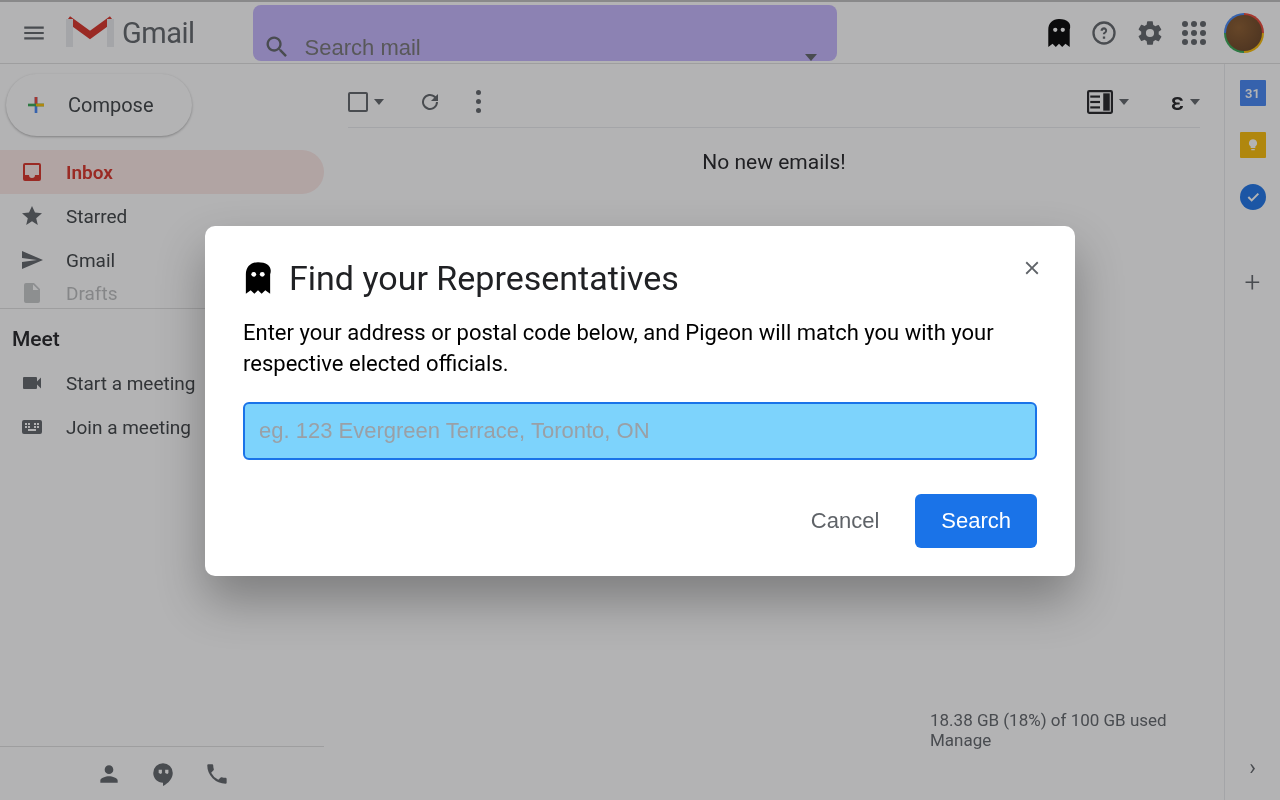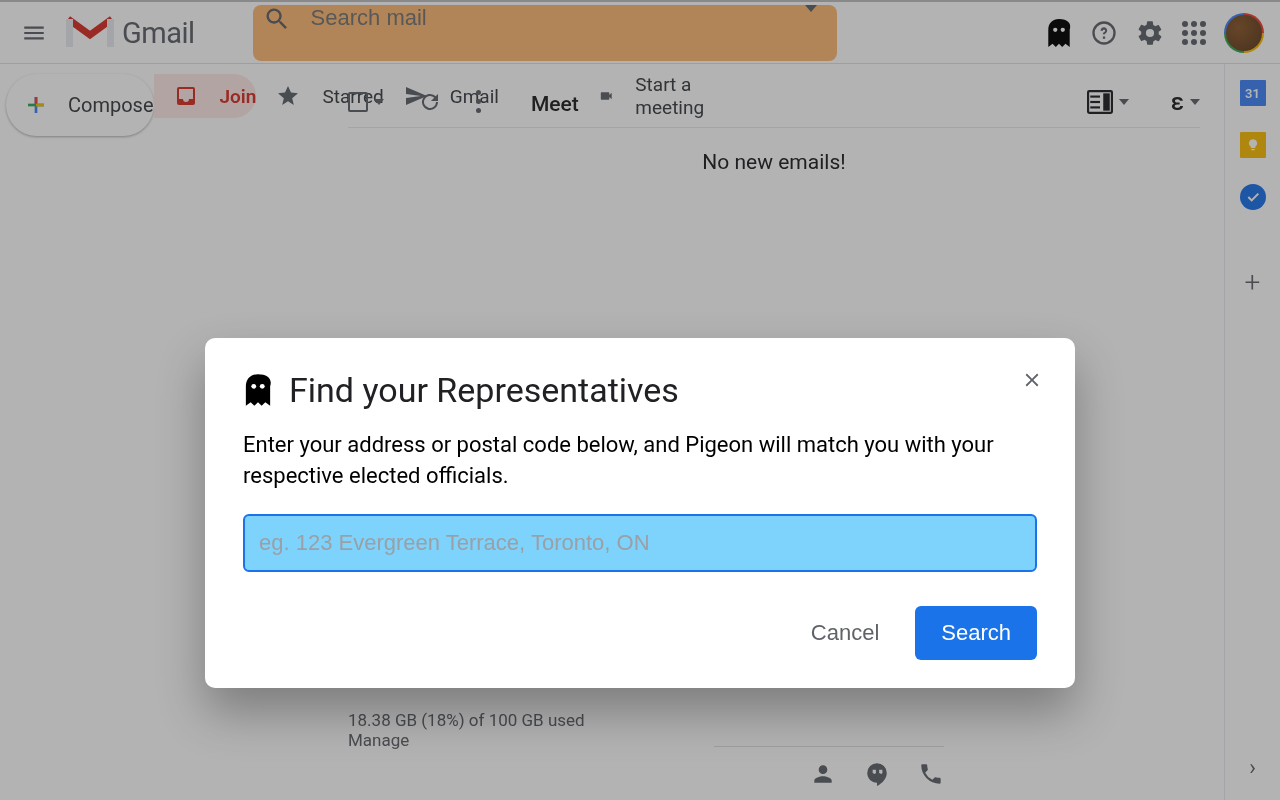--- a/index.html
+++ b/index.html
@@ -5,35 +5,35 @@
   * { box-sizing: border-box; margin: 0; padding: 0; }
   html, body { width: 1280px; height: 800px; overflow: hidden; font-family: 'Google Sans', Roboto, Arial, sans-serif; background: #fff; }
   
   
   .header { height: 64px; display: flex; align-items: center; padding: 0 12px; border-bottom: 1px solid #e0e0e0; border-top: 2px solid #bfbfbf; gap: 8px; }
   .hamburger { width: 44px; height: 44px; display:flex; align-items:center; justify-content:center; cursor:pointer; }
   .hamburger svg { fill:#5f6368; }
   .logo-box { display:flex; align-items:center; gap:6px; margin-right: 44px; }
   .gmail-m { width: 52px; height: 40px; }
   .logo-text { font-size: 29px; color:#5f6368; font-weight:400; letter-spacing:-0.5px;}
-  .search { flex:0 0 584px; height:56px; background:#fdba74; border-radius:8px; display:flex; align-items:flex-start; padding:0 10px; gap:20px; margin-left:6px;}
+  .search { flex:0 0 584px; height:56px; background:#c4b5fd; border-radius:8px; display:flex; align-items:flex-end; padding:0 10px; gap:14px; margin-left:6px;}
   .search-icon { width:28px; height:28px; fill:#5f6368;}
   .search-input { flex:1; border:none; background:transparent; font-size:22px; color:#5f6368; outline:none;}
   .search-caret { width:0;height:0;border-left:6px solid transparent;border-right:6px solid transparent;border-top:7px solid #5f6368; margin-right:10px;}
   .header-right { margin-left:auto; display:flex; align-items:center; gap:18px; padding-right:4px;}
   .ghost-black { width:26px; height:30px; }
   .hicon { width:28px; height:28px; fill:#5f6368; cursor:pointer;}
   .apps-grid { width:24px; height:24px; display:grid; grid-template-columns:repeat(3,6px); grid-template-rows:repeat(3,6px); gap:3px; }
   .apps-grid span { background:#5f6368; border-radius:50%; }
   .avatar { width:40px;height:40px;border-radius:50%; background:conic-gradient(#ea4335 0 25%, #fbbc04 25% 50%, #34a853 50% 75%, #4285f4 75% 100%); padding:2px; }
   .avatar-inner{width:100%;height:100%;border-radius:50%; background: radial-gradient(circle at 35% 35%, #8b5a2b, #5e3a1e);}
   
   
   .body { display:flex; height: calc(800px - 64px); }
-  .sidebar { width: 324px; display:flex; flex-direction:row; padding-top:10px; border-right:none; }
+  .sidebar { width: 324px; display:flex; flex-direction:column; padding-top:10px; border-right:none; }
   .compose { margin: 0 0 14px 6px; height:62px; width:186px; border-radius:31px; background:#fff; box-shadow:0 1px 3px rgba(0,0,0,0.2),0 1px 2px rgba(0,0,0,0.12); display:flex; align-items:center; gap:16px; padding-left:14px; font-size:20px; color:#3c4043; cursor:pointer;}
   .compose-plus { width:32px;height:32px; }
   .nav-item { height:44px; display:flex; align-items:center; gap:22px; padding-left:20px; border-top-right-radius:22px; border-bottom-right-radius:22px; font-size:19px; color:#3c4043; cursor:pointer;}
   .nav-item.active { background:#fce8e6; color:#d93025; font-weight:600;}
   .nav-item.active .nav-ic { fill:#d93025; }
   .nav-ic { width:24px;height:24px; fill:#5f6368; }
   .meet-header { font-size:21px; color:#202124; font-weight:500; padding:18px 0 10px 12px;}
   .sidebar-bottom { margin-top:auto; border-top:1px solid #e0e0e0; height:54px; display:flex; align-items:center; gap:28px; padding-left:96px;}
   .sb-ic { width:26px; height:26px; fill:#5f6368;}
   
@@ -43,36 +43,36 @@
   .select-box { width:20px;height:20px;border:2px solid #5f6368; border-radius:2px;}
   .mini-caret {width:0;height:0;border-left:5px solid transparent;border-right:5px solid transparent;border-top:6px solid #5f6368; margin-left:6px;}
   .tb-group{display:flex;align-items:center;}
   .refresh-ic{width:24px;height:24px;fill:#5f6368;}
   .dots-v{display:flex;flex-direction:column;gap:4px;}
   .dots-v span{width:5px;height:5px;background:#5f6368;border-radius:50%;}
   .toolbar-right{margin-left:auto;display:flex;align-items:center;gap:42px;}
   .split-ic{width:26px;height:24px;fill:#202124;}
   .epsilon{font-size:24px;color:#202124;font-weight:500;}
   .no-mail{text-align:center;font-size:21px;color:#202124;padding:22px 0;}
-  .footer { margin-top:auto; padding:14px 0 50px 0; display:flex; gap:24px; font-size:17px; color:#5f6368;}
+  .footer { margin-top:auto; padding:14px 0 50px 0; display:flex; gap:24px; font-size:17px; color:#5f6368;justify-content:flex-end;}
   .footer .col1{flex:0 0 270px;}
   .footer .col2{flex:0 0 270px;}
   .footer .col3{flex:1; text-align:right; padding-right:4px;}
   .footer a{color:#5f6368; text-decoration:none;}
   
   .rightrail { width:56px; border-left:1px solid #e8eaed; display:flex; flex-direction:column; align-items:center; padding-top:16px; gap:26px; position:relative;}
   .rr-badge{width:26px;height:26px;border-radius:1px;display:flex;align-items:center;justify-content:center;font-size:13px;color:#fff;font-weight:600;}
   .rr-cal{background:#4285f4;}
   .rr-keep{background:#fbbc04;}
   .rr-tasks{background:#1a73e8;border-radius:50%;}
   .rr-plus{font-size:28px;color:#5f6368;font-weight:300;margin-top:30px;cursor:pointer;}
   .rr-chevron{position:absolute;bottom:20px;font-size:22px;color:#5f6368;}
   
   
-  .scrim { position:absolute; inset:0; background:rgba(32,33,36,0.34); display:flex; align-items:center; justify-content:center; }
+  .scrim { position:absolute; inset:0; background:rgba(32,33,36,0.34); display:flex; align-items:flex-start; justify-content:center; }
   .dialog { margin-top:226px; width:870px; background:#fff; border-radius:10px; box-shadow:0 24px 48px rgba(0,0,0,0.3); padding:32px 38px 28px 38px; position:relative;}
   .dialog-head { display:flex; align-items:center; gap:16px; margin-bottom:20px;}
   .dialog-title { font-size:34px; color:#202124; font-weight:400;}
   .dialog-close { position:absolute; top:30px; right:32px; font-size:28px; color:#5f6368; cursor:pointer; line-height:1;}
   .dialog-desc { font-size:22px; color:#000000; line-height:1.4; margin-bottom:22px;}
   .dialog-input { width:100%; height:58px; border:2px solid #1a73e8; border-radius:6px; background:#7dd3fc; padding:0 14px; font-size:22px; color:#3c4043; outline:none;}
   .dialog-input::placeholder{color:#9aa0a6;}
   .dialog-actions{display:flex;justify-content:flex-end;gap:28px;margin-top:34px;align-items:center;}
   .btn-cancel{font-size:22px;color:#5f6368;background:none;border:none;cursor:pointer;padding:10px 8px;}
   .btn-search{font-size:22px;color:#fff;background:#1a73e8;border:none;border-radius:6px;padding:14px 26px;cursor:pointer;}
@@ -139,21 +139,21 @@
         <path d="M9 18h18" stroke="#34a853" stroke-width="3"></path>
           <path d="M18 18h9" stroke="#fbbc04" stroke-width="3"></path>
       </svg>
       <span>Compose</span>
     </div>
 
     <div class="nav-item active">
       <svg class="nav-ic" viewBox="0 0 24 24">
           <path d="M19 3H5a2 2 0 0 0-2 2v14a2 2 0 0 0 2 2h14a2 2 0 0 0 2-2V5a2 2 0 0 0-2-2zm0 12h-4a3 3 0 0 1-6 0H5V5h14z"></path>
         </svg>
-      <span>Join</span>
+      <span>Inbox</span>
     </div>
     <div class="nav-item">
       <svg class="nav-ic" viewBox="0 0 24 24">
           <path d="M12 17.3 6.2 21l1.6-6.8L2 9.2l7-.6L12 2l3 6.6 7 .6-5.8 5 1.6 6.8z"></path>
         </svg>
       <span>Starred</span>
     </div>
     <div class="nav-item">
       <svg class="nav-ic" viewBox="0 0 24 24">
           <path d="M2 21l21-9L2 3v7l15 2-15 2z"></path>
@@ -167,20 +167,26 @@
       <span>Drafts</span>
     </div>
 
     <div style="border-top:1px solid #e0e0e0;margin-top:4px"></div>
     <div class="meet-header">Meet</div>
     <div class="nav-item">
       <svg class="nav-ic" viewBox="0 0 24 24">
           <path d="M17 10.5V7a1 1 0 0 0-1-1H4a1 1 0 0 0-1 1v10a1 1 0 0 0 1 1h12a1 1 0 0 0 1-1v-3.5l4 4v-11z"></path>
         </svg>
       <span>Start a meeting</span>
+    </div>
+    <div class="nav-item">
+      <svg class="nav-ic" viewBox="0 0 24 24">
+          <path d="M20 5H4a2 2 0 0 0-2 2v10a2 2 0 0 0 2 2h16a2 2 0 0 0 2-2V7a2 2 0 0 0-2-2zM8 8h2v2H8zm-3 0h2v2H5zm3 3h2v2H8zm-3 0h2v2H5zm11 5H8v-2h8zm3-3h-2v-2h2zm0-3h-2V8h2zm-3 3h-2v-2h2zm0-3h-2V8h2z"></path>
+        </svg>
+      <span>Join a meeting</span>
     </div>
 
     <div class="sidebar-bottom">
       <svg class="sb-ic" viewBox="0 0 24 24">
           <path d="M12 12a4 4 0 1 0-4-4 4 4 0 0 0 4 4zm0 2c-3 0-8 1.5-8 4v2h16v-2c0-2.5-5-4-8-4z"></path>
         </svg>
       <svg class="sb-ic" viewBox="0 0 24 24">
           <path d="M12 2a9 9 0 0 0-9 9c0 5 4 9 9 9v3c5-2.5 9-7 9-12a9 9 0 0 0-9-9zM10 12l-2-1V8h3v3zm6 0l-2-1V8h3v3z"></path>
         </svg>
       <svg class="sb-ic" viewBox="0 0 24 24">

